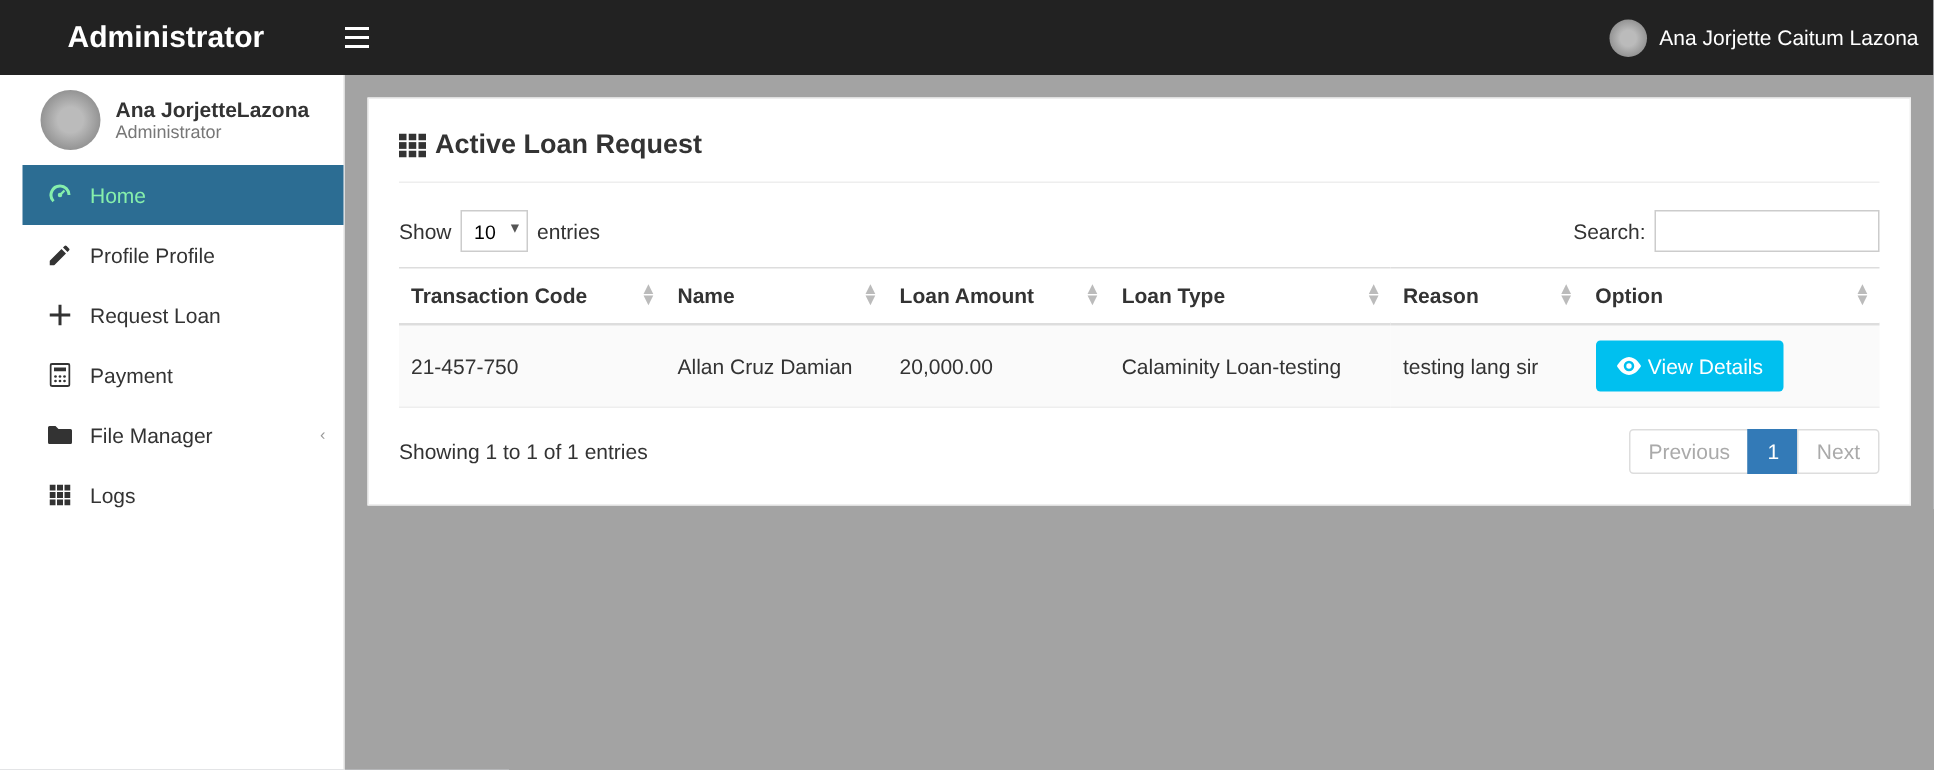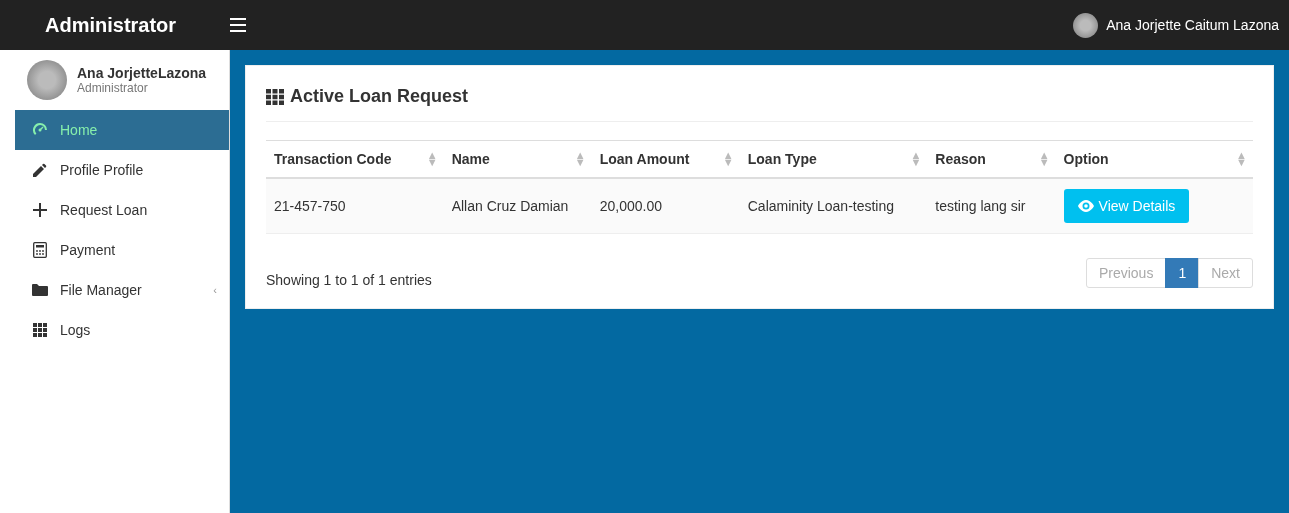--- a/index.html
+++ b/index.html
@@ -29,21 +29,21 @@
 .sidebar li.active { background:#2e6da4; }
 .sidebar li.active { background:#1f6f8b; }
 .sidebar li.active { background:#226a8f; }
 .sidebar li.active { background:#2a7aa5; }
 .sidebar li.active { background:#2c6d97; }
 .sidebar li.active { background:#1f7aa5; }
 .sidebar li.active { background:#2e6da4; color:#fff; }
 
 .sidebar li.active { background:#2c6d93; color:#86efac; }
 
-.content { position: absolute; top:50px; left:230px; right:0; bottom:0; padding:15px; overflow:auto; background:#0369a1;}
+.content { position: absolute; top:50px; left:230px; right:0; bottom:0; padding:15px; overflow:auto; background:#a3a3a3;}
 .box { background:#fff; padding:20px; border:1px solid #eee;}
 .box h3 { font-size:18px; font-weight:600; display:flex; align-items:center; padding-bottom:14px; border-bottom:1px solid #eee; margin-bottom:18px;}
 .box h3 .icon { margin-right:6px; }
 
 .table-controls { display:flex; align-items:center; margin-bottom:10px; font-size:14px; color:#333; }
 .table-controls select { border:1px solid #ccc; height:28px; padding:2px 22px 2px 8px; margin:0 6px; font-size:13px; appearance:none; background:#fff; position:relative;}
 .select-wrap{ position:relative; display:inline-block; margin:0 6px;}
 .select-wrap::after{content:"▾"; position:absolute; right:6px; top:5px; font-size:11px; color:#555; pointer-events:none;}
 .select-wrap select{margin:0; padding-right:20px;}
 .table-controls .search-side{ margin-left:auto; display:flex; align-items:center;}
@@ -51,21 +51,21 @@
 
 table.data { width:100%; border-collapse:collapse; }
 table.data th { text-align:left; font-weight:bold; font-size:14px; padding:10px 8px; border-top:1px solid #ddd; border-bottom:2px solid #ddd; position:relative; background:#fff;}
 table.data th .sort-ic { position:absolute; right:6px; top:50%; transform:translateY(-50%); color:#bbb; font-size:11px; line-height:7px;}
 table.data td { padding:10px 8px; border-bottom:1px solid #eee; font-size:14px; vertical-align:middle;}
 table.data tbody tr { background:#fafafa; }
 
 .btn-info { background:#00c0ef; color:#fff; border:none; padding:9px 14px; border-radius:3px; font-size:14px; display:inline-flex; align-items:center; cursor:pointer;}
 .btn-info .icon{ margin-right:5px; }
 
-.table-footer { display:flex; align-items:flex-end; margin-top:24px; font-size:14px;}
+.table-footer { display:flex; align-items:center; margin-top:14px; font-size:14px;}
 .table-footer .pager { margin-left:auto; display:flex; }
 .pager a { border:1px solid #ddd; padding:6px 12px; margin-left:-1px; color:#777; cursor:pointer; text-decoration:none; background:#fff;}
 .pager a.active { background:#337ab7; color:#fff; border-color:#337ab7;}
 .pager a.disabled { color:#aaa; cursor:not-allowed;}
 .pager a:first-child{ border-radius:3px 0 0 3px;}
 .pager a:last-child{ border-radius:0 3px 3px 0;}
 
 svg { display:block; }
 </style>
 </head>
@@ -177,20 +177,33 @@
             <rect x="6.5" y="5.75" width="5" height="4.5"></rect>
             <rect x="13" y="5.75" width="5" height="4.5"></rect>
             <rect x="0" y="11.5" width="5" height="4.5"></rect>
             <rect x="6.5" y="11.5" width="5" height="4.5"></rect>
             <rect x="13" y="11.5" width="5" height="4.5"></rect>
           </svg>
       </span>
       <span>Active Loan Request</span>
     </h3>
 
+    <div class="table-controls">
+      <span>Show</span>
+      <span class="select-wrap">
+        <select>
+          <option>10</option>
+        </select>
+      </span>
+      <span>entries</span>
+      <div class="search-side">
+        <span>Search:</span>
+        <input type="text" style="">
+      </div>
+    </div>
 
     <table class="data">
       <thead>
         <tr>
           <th style="width:18%"><span>Transaction Code</span><span class="sort-ic">▲<br>▼</span></th>
           <th style="width:15%"><span>Name</span><span class="sort-ic">▲<br>▼</span></th>
           <th style="width:15%"><span>Loan Amount</span><span class="sort-ic">▲<br>▼</span></th>
           <th style="width:19%"><span>Loan Type</span><span class="sort-ic">▲<br>▼</span></th>
           <th style="width:13%"><span>Reason</span><span class="sort-ic">▲<br>▼</span></th>
           <th style="width:20%"><span>Option</span><span class="sort-ic">▲<br>▼</span></th>

